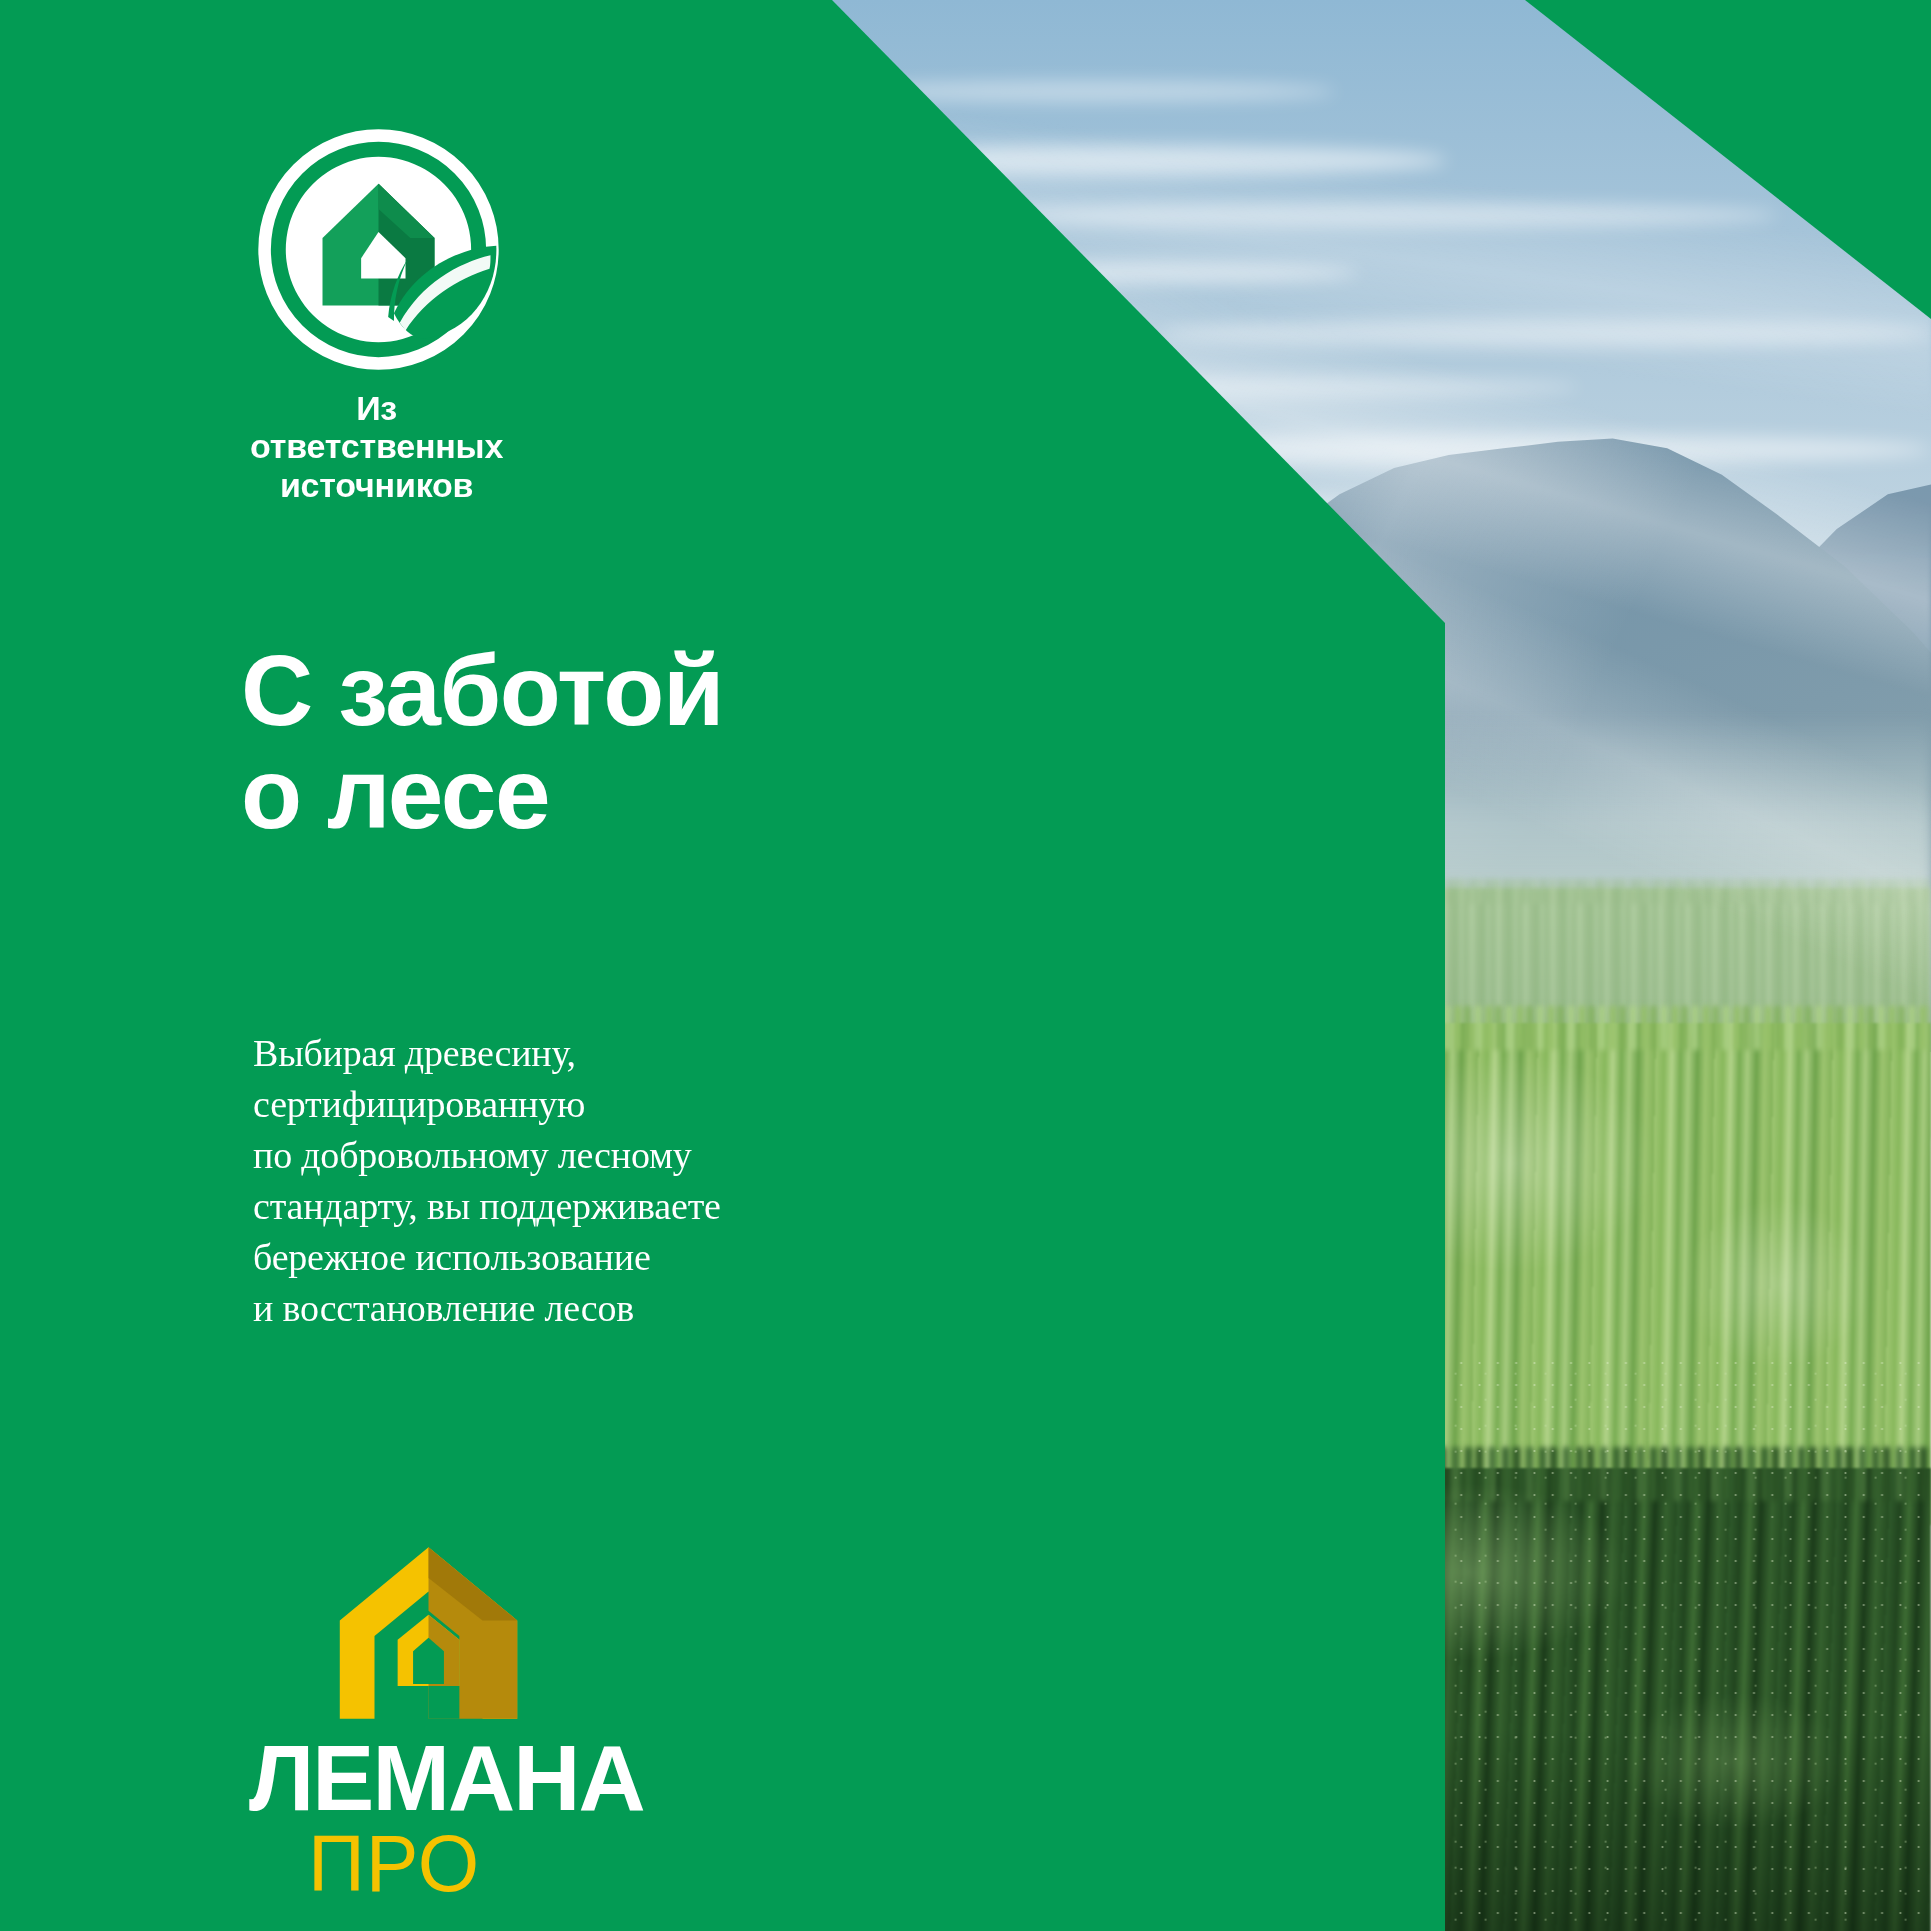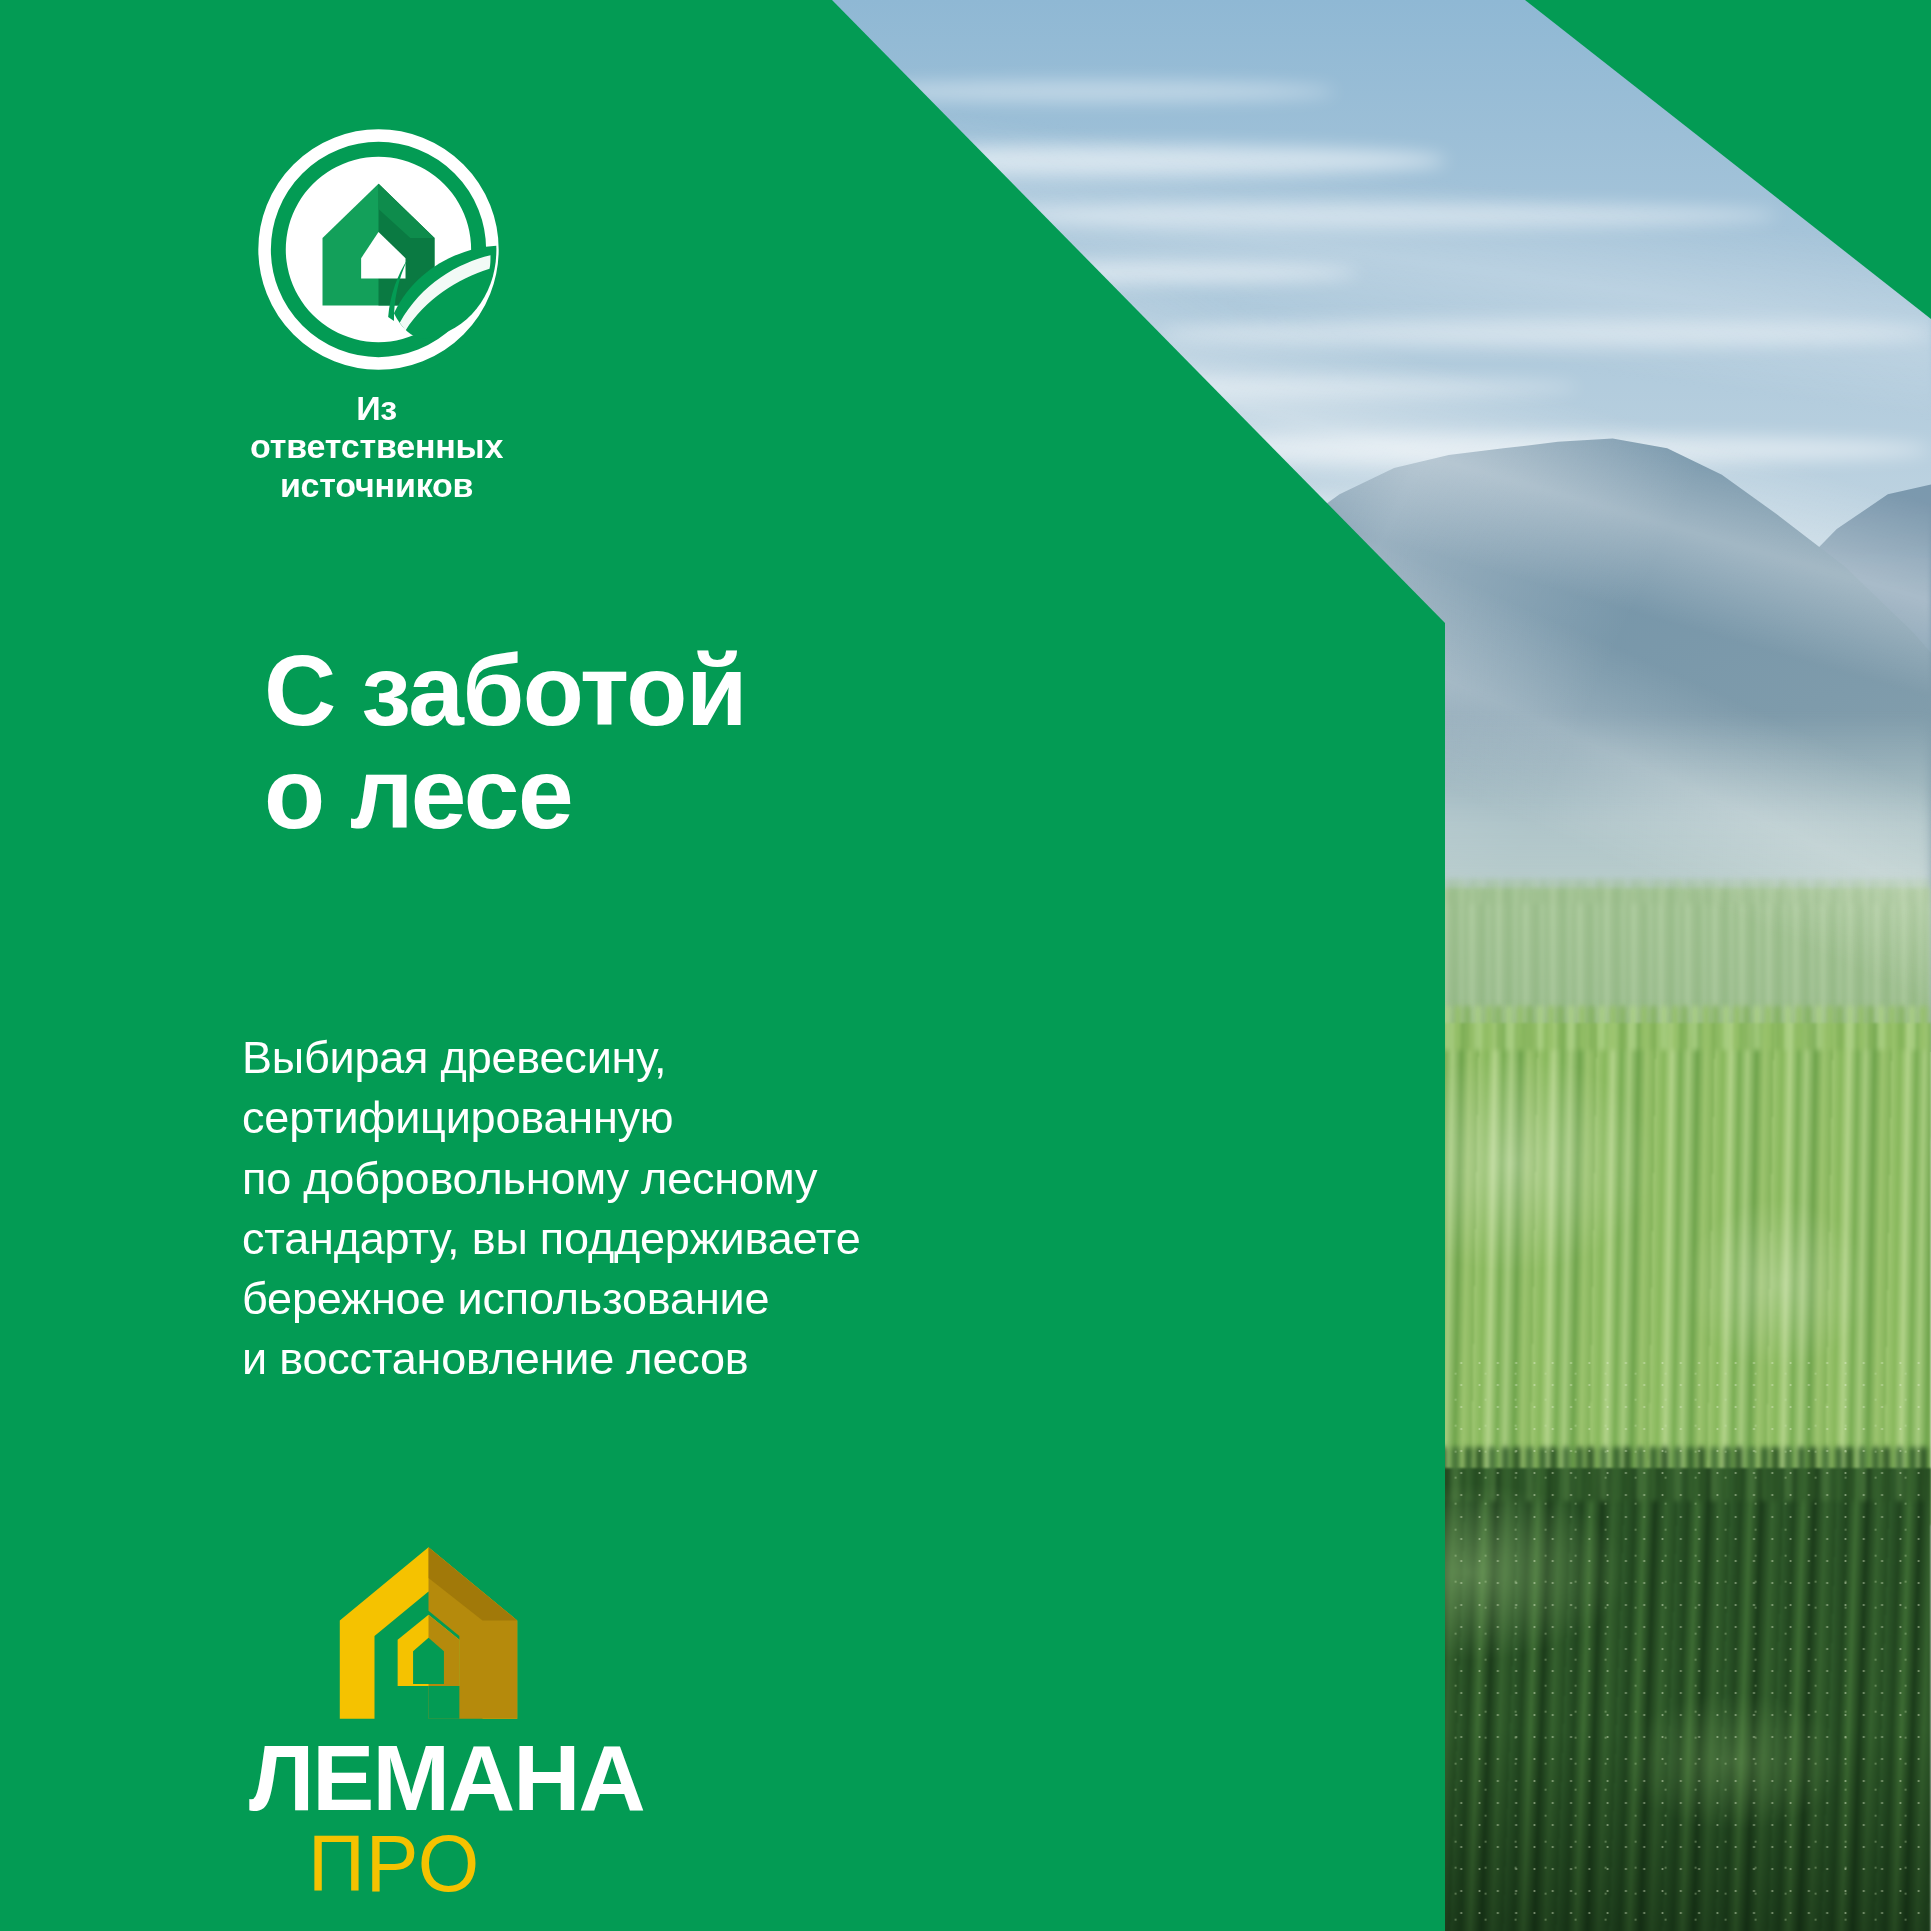--- a/index.html
+++ b/index.html
@@ -164,32 +164,33 @@
   .badge{position:absolute;left:253px;top:124px;width:251px;height:319px;}
   .badge svg{display:block;width:251px;height:251px;}
   .badge-caption{
     margin-top:13.5px;
     color:#ffffff;font-weight:bold;font-size:34px;line-height:1.14;
     letter-spacing:-0.2px;text-align:center;width:282px;margin-left:-17.4px;
   }
 
   
   .headline{
-    position:absolute;left:264px;top:639px;
+    position:absolute;left:241px;top:639px;
     color:#ffffff;font-weight:bold;
     font-size:100px;line-height:1.03;letter-spacing:-1.4px;
     white-space:pre-line;
   }
 
   
   .body-copy{
-    position:absolute;left:242px;top:1028px;
+    position:absolute;left:253px;top:1028px;
     color:#ffffff;font-weight:normal;
-    font-size:45px;line-height:1.34;letter-spacing:-0.2px;
+    font-size:38px;line-height:1.34;letter-spacing:-0.2px;
     white-space:pre-line;
+    font-family:Liberation Serif, serif;
   }
 
   
   .brand{position:absolute;left:249px;top:1543px;width:309px;}
   .brand-house{display:block;width:189px;height:180px;margin:0 auto 13.5px 85px;}
   .brand-name{
     color:#ffffff;font-weight:bold;font-size:93px;line-height:.9;
     letter-spacing:-1.9px;text-align:center;
   }
   .brand-sub{

